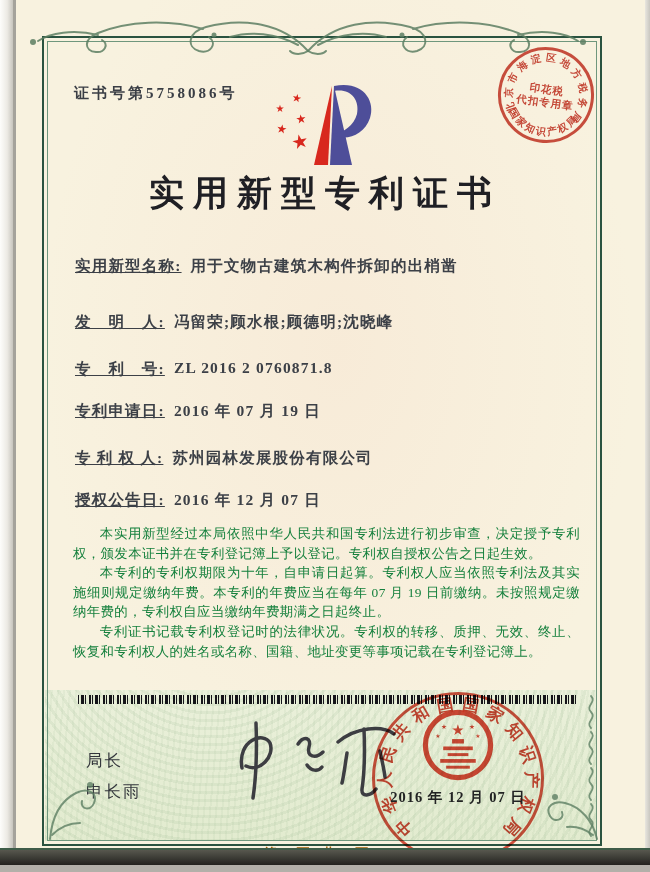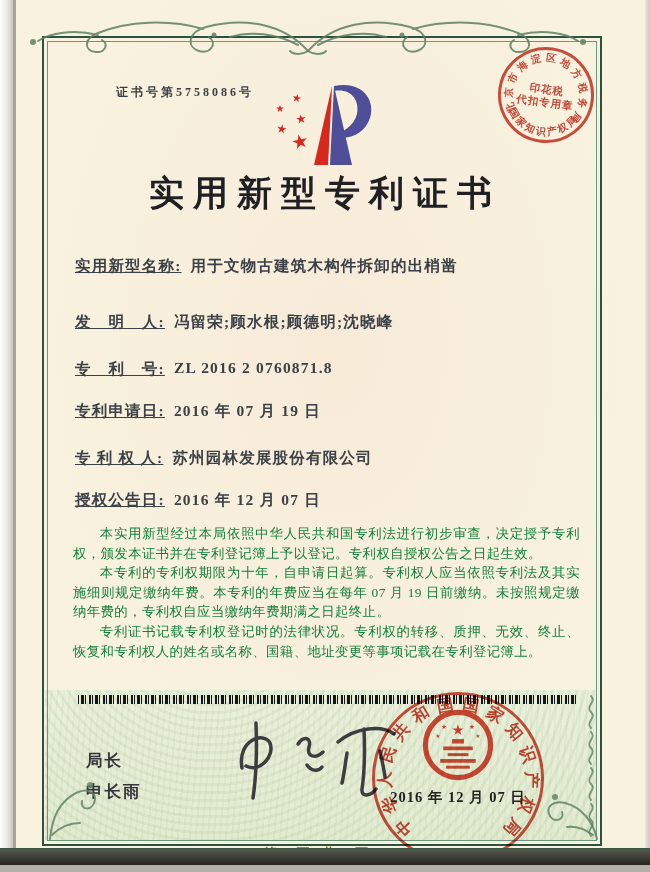--- a/index.html
+++ b/index.html
@@ -20,22 +20,22 @@
   .frame{position:absolute;left:42px;top:36px;width:556px;height:806px;
      border:2px solid #2a5340;z-index:2;}
   .frame-inner{position:absolute;inset:3px;border:1px solid #6f977d;}
   
   .green-zone{position:absolute;left:45px;top:690px;width:552px;height:151px;z-index:1;
      background:
        repeating-radial-gradient(circle at 30% -60%, rgba(116,158,112,.10) 0 3px, rgba(116,158,112,0) 3px 8px),
        repeating-linear-gradient(95deg, rgba(116,158,112,.07) 0 2px, rgba(116,158,112,0) 2px 6px),
        linear-gradient(#eaf0da,#e2ebcf);}
   
-  .cert-no{position:absolute;left:74px;top:84px;font-size:12px;letter-spacing:3px;
-     color:#3a3e45;font-weight:600;z-index:5;margin-left:42px;}
+  .cert-no{position:absolute;left:74px;top:84px;font-size:15px;letter-spacing:3px;
+     color:#3a3e45;font-weight:600;z-index:5;}
   
   .title{position:absolute;left:0;top:170px;width:650px;text-align:center;
      font-size:35px;font-weight:700;letter-spacing:9px;color:#1f1f24;z-index:5;}
   
   .row{position:absolute;left:75px;display:flex;font-size:15.5px;font-weight:600;
      color:#3c4047;letter-spacing:1.2px;z-index:5;white-space:nowrap;}
   .row .lbl{margin-right:9px;text-decoration:underline;}
   
   .paras{position:absolute;left:73px;top:524px;width:507px;z-index:5;
      font-size:13.4px;line-height:19.6px;color:#15803d;font-weight:500;
@@ -43,21 +43,21 @@
   .paras p{margin:0;text-indent:2em;}
   
   .barcode{position:absolute;left:78px;top:695px;width:498px;height:9px;z-index:6;
      background:repeating-linear-gradient(90deg,
        #15151a 0 1px, transparent 1px 3px,
        #15151a 3px 6px, transparent 6px 7px,
        #15151a 7px 8px, transparent 8px 11px,
        #15151a 11px 13px, transparent 13px 14px);}
   
   .signer{position:absolute;left:86px;top:745px;z-index:6;font-size:16.5px;
-     font-weight:700;color:#33363c;letter-spacing:2px;line-height:31px;}
+     font-weight:400;color:#33363c;letter-spacing:2px;line-height:31px;}
   .signature{position:absolute;left:212px;top:710px;z-index:7;}
   
   .seal{position:absolute;border-radius:50%;z-index:20;mix-blend-mode:multiply;}
   .seal .ring-line{position:absolute;border-radius:50%;border:3.5px solid #cf3a28;opacity:.88;}
   .circ-ch{position:absolute;left:50%;top:50%;width:20px;height:20px;margin:-10px 0 0 -10px;
      display:flex;align-items:center;justify-content:center;transform-origin:50% 50%;}
   .seal-main{left:368px;top:688px;width:180px;height:180px;}
   .seal-main .ring-line{inset:4px;}
   .seal-main .ring-text{position:absolute;inset:0;font-size:16.5px;font-weight:700;color:#cf3a28;opacity:.92;}
   .seal-main .emblem{position:absolute;left:53px;top:20px;}

